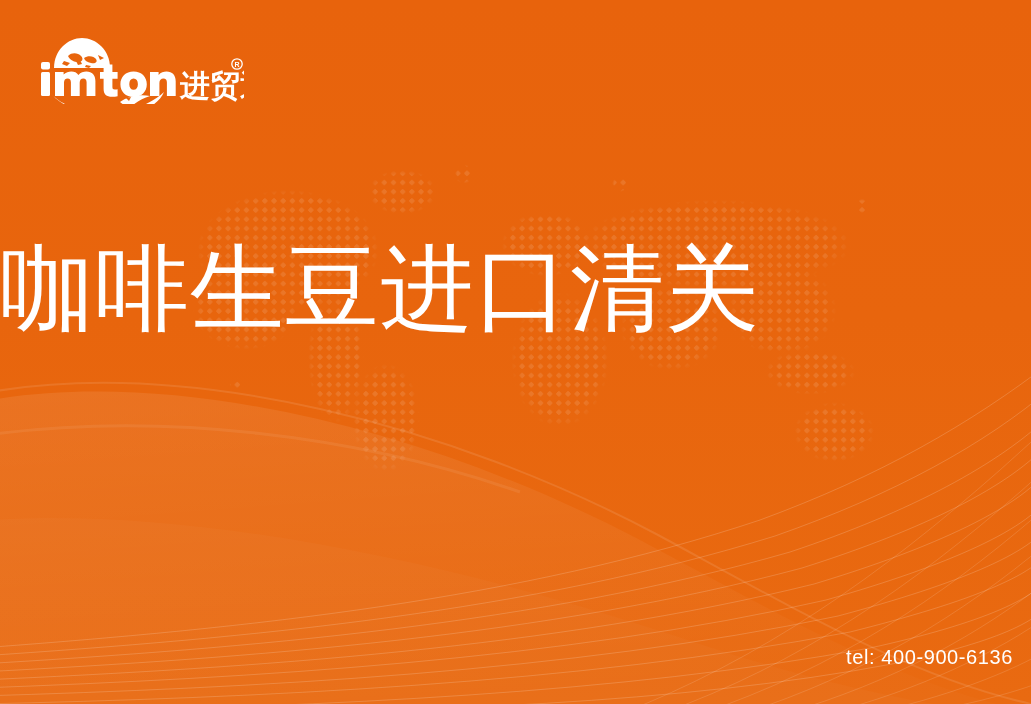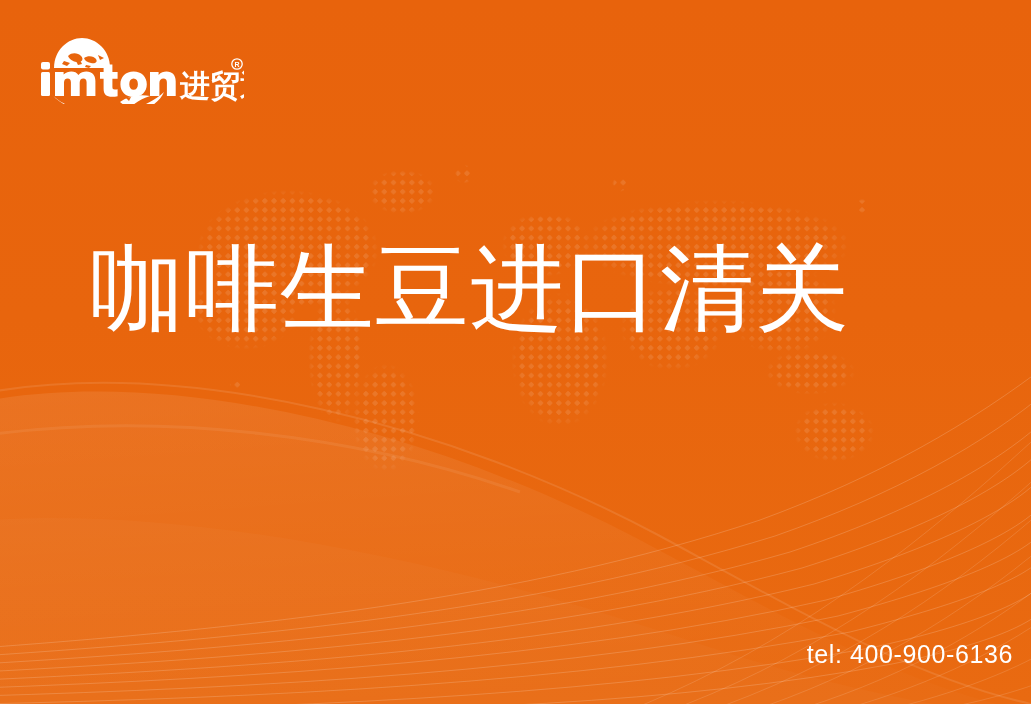--- a/index.html
+++ b/index.html
@@ -112,42 +112,42 @@
     height: 76px;
   }
   .logo-svg { display:block; width:210px; height:76px; }
 
   
   .headline {
     position: absolute;
     left: 0;
     top: 228px;
     width: 850px;
-    text-align: right;
+    text-align: left;
     color: #ffffff;
     font-family: "Liberation Sans", "DejaVu Sans", sans-serif;
     font-weight: 300;
     font-size: 94px;
     line-height: 122px;
     letter-spacing: 1px;
     white-space: nowrap;
     text-rendering: geometricPrecision;
   }
   .headline .hl-line { display: block; }
   .headline .hl-line-2 { }
 
   
   .phone {
     position: absolute;
     right: 18px;
     bottom: 35px;
     color: #ffffff;
     font-family: "Liberation Sans", "DejaVu Sans", sans-serif;
     font-weight: 400;
-    font-size: 25px;
+    font-size: 20px;
     letter-spacing: 0.6px;
     white-space: nowrap;
     margin-top: 32px;
   }
 </style>
 </head>
 <body>
 
 <div id="banner">
 

